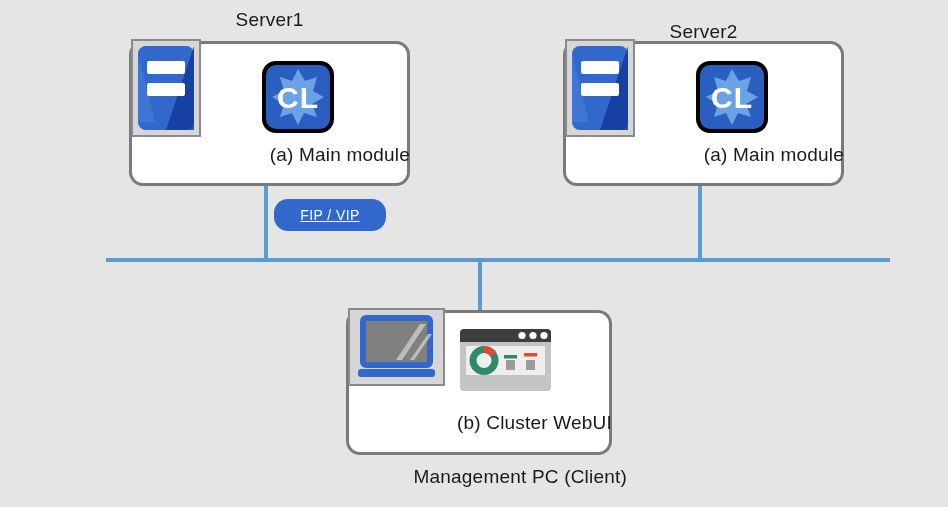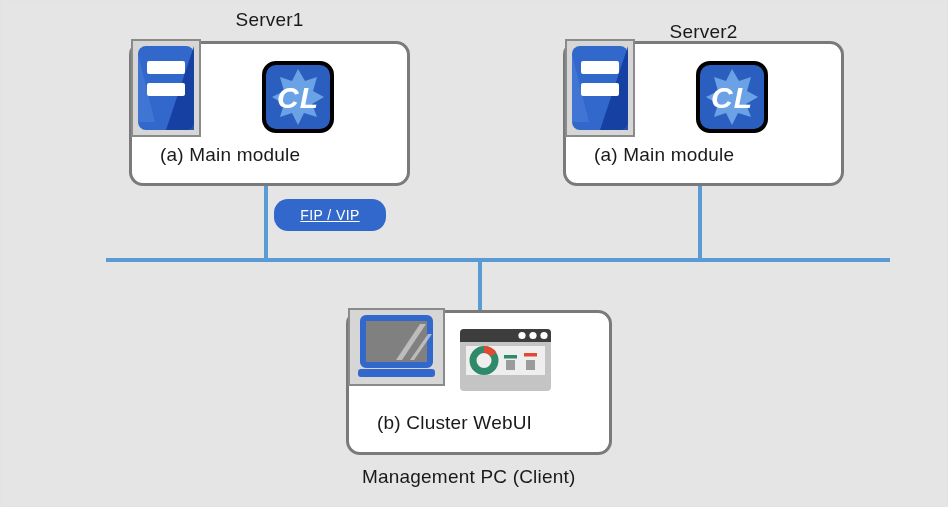--- a/index.html
+++ b/index.html
@@ -25,23 +25,22 @@
     color: #1a1a1a;
     text-align: center;
     white-space: nowrap;
     letter-spacing: 0.2px;
   }
   .caption {
     position: absolute;
     font-size: 19px;
     color: #1a1a1a;
     white-space: nowrap;
-    text-align: left;
+    text-align: right;
     letter-spacing: 0.2px;
-    padding-left: 31px;
   }
 
   
   .box {
     position: absolute;
     border: 3px solid #7a7a7a;
     border-radius: 14px;
     background: #ffffff;
     box-sizing: border-box;
   }
@@ -75,21 +74,21 @@
   
   .srv-icon {
     position: absolute;
     background: #d6d6d6;
     border: 2px solid #8a8a8a;
     box-sizing: border-box;
   }
   .srv-icon svg { display: block; }
 
   
-  .cl-icon { position: absolute; font-style: italic; }
+  .cl-icon { position: absolute; }
   .cl-icon svg { display: block; }
 
   
   .laptop-icon {
     position: absolute;
     background: #d6d6d6;
     border: 2px solid #8a8a8a;
     box-sizing: border-box;
   }
   .laptop-icon svg { display: block; }

